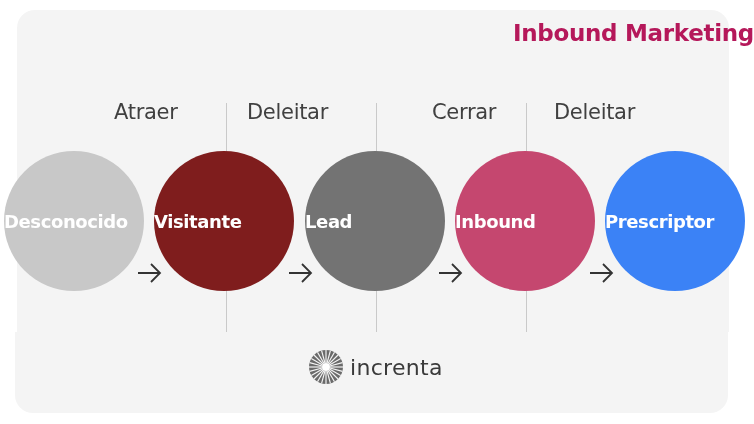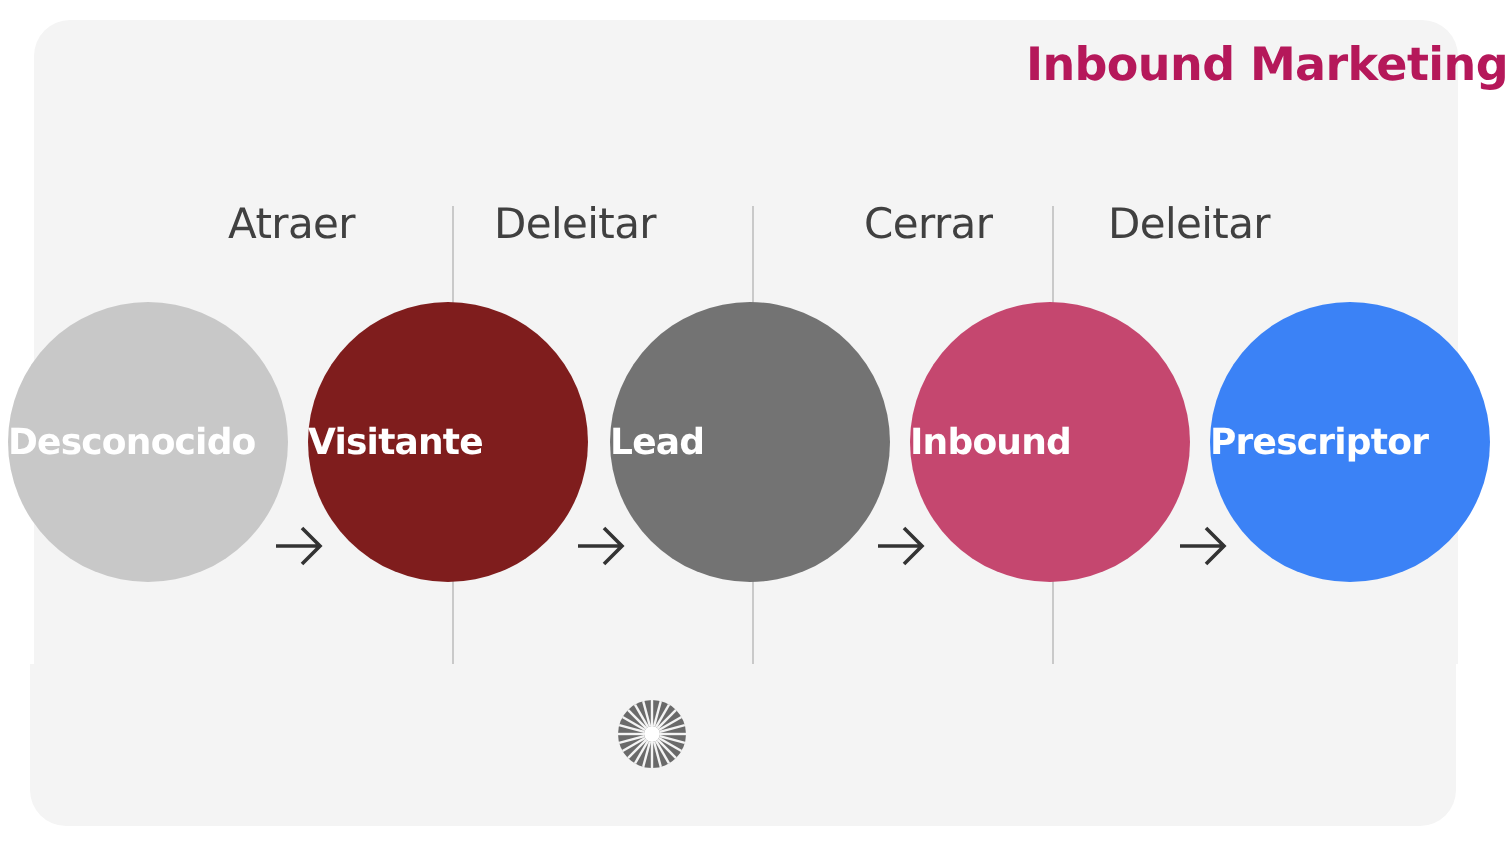--- a/index.html
+++ b/index.html
@@ -109,13 +109,14 @@
       <line x1="0" y1="-4" x2="0" y2="-17" transform="rotate(255)"></line>
       <line x1="0" y1="-4" x2="0" y2="-17" transform="rotate(270)"></line>
       <line x1="0" y1="-4" x2="0" y2="-17" transform="rotate(285)"></line>
       <line x1="0" y1="-4" x2="0" y2="-17" transform="rotate(300)"></line>
       <line x1="0" y1="-4" x2="0" y2="-17" transform="rotate(315)"></line>
       <line x1="0" y1="-4" x2="0" y2="-17" transform="rotate(330)"></line>
       <line x1="0" y1="-4" x2="0" y2="-17" transform="rotate(345)"></line>
     </g>
     <circle r="4" fill="#ffffff"></circle>
   </svg>
+  <span class="logo-text">increnta</span>
 </div>
 
 </body></html>

